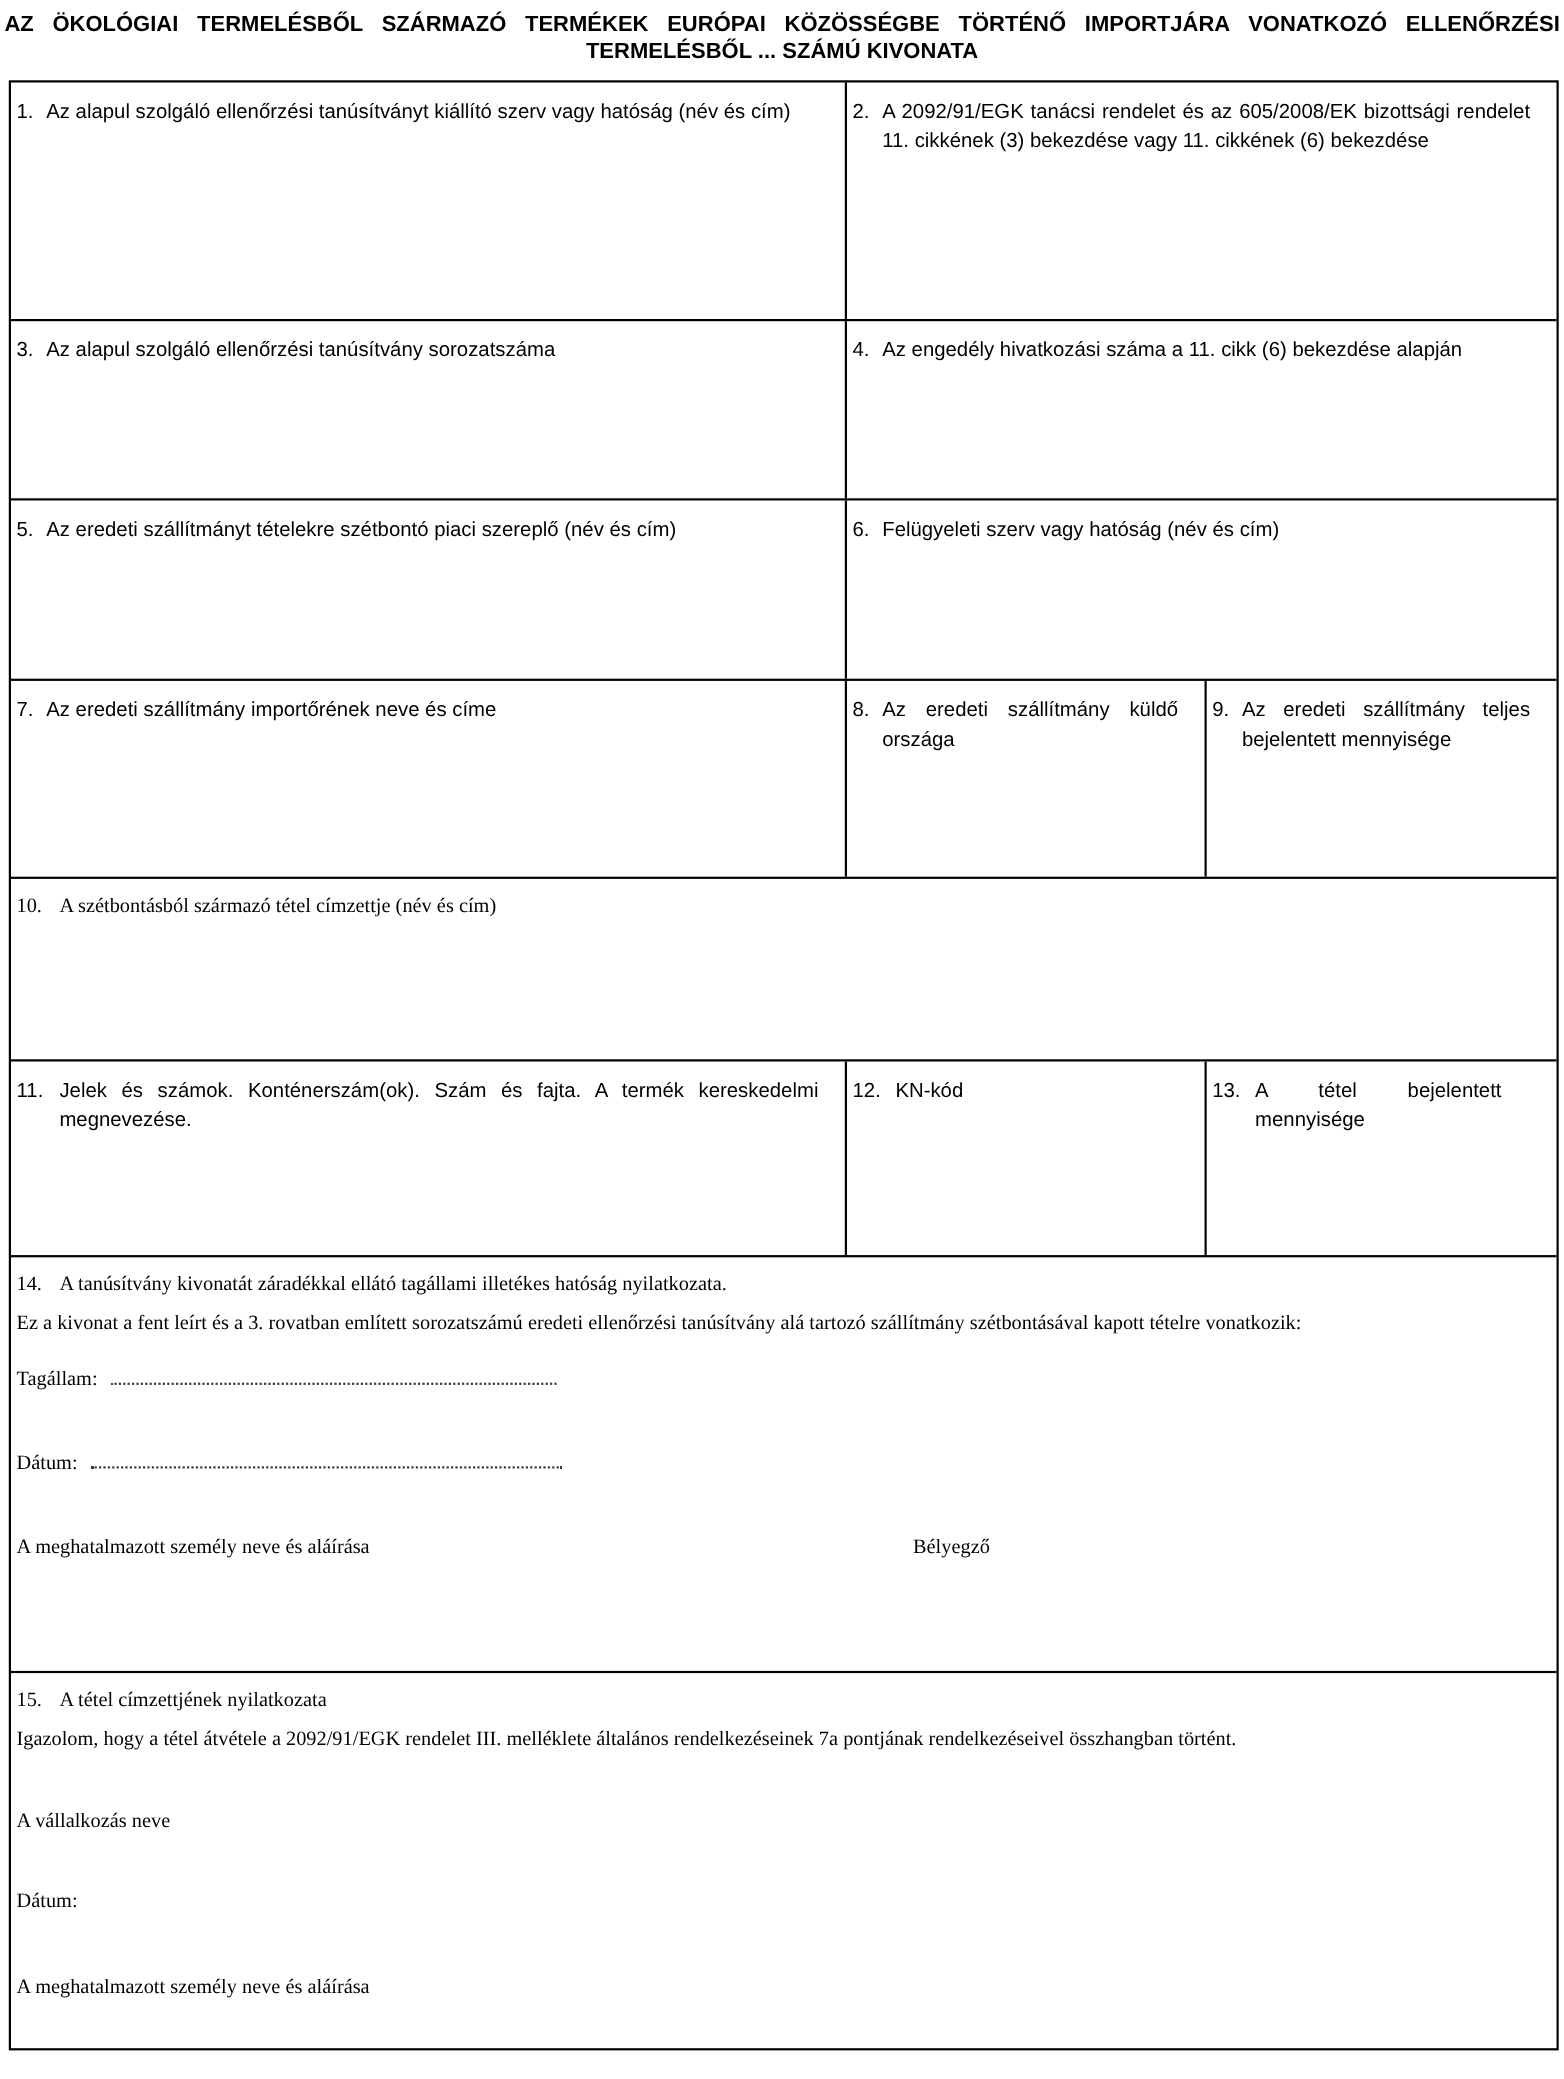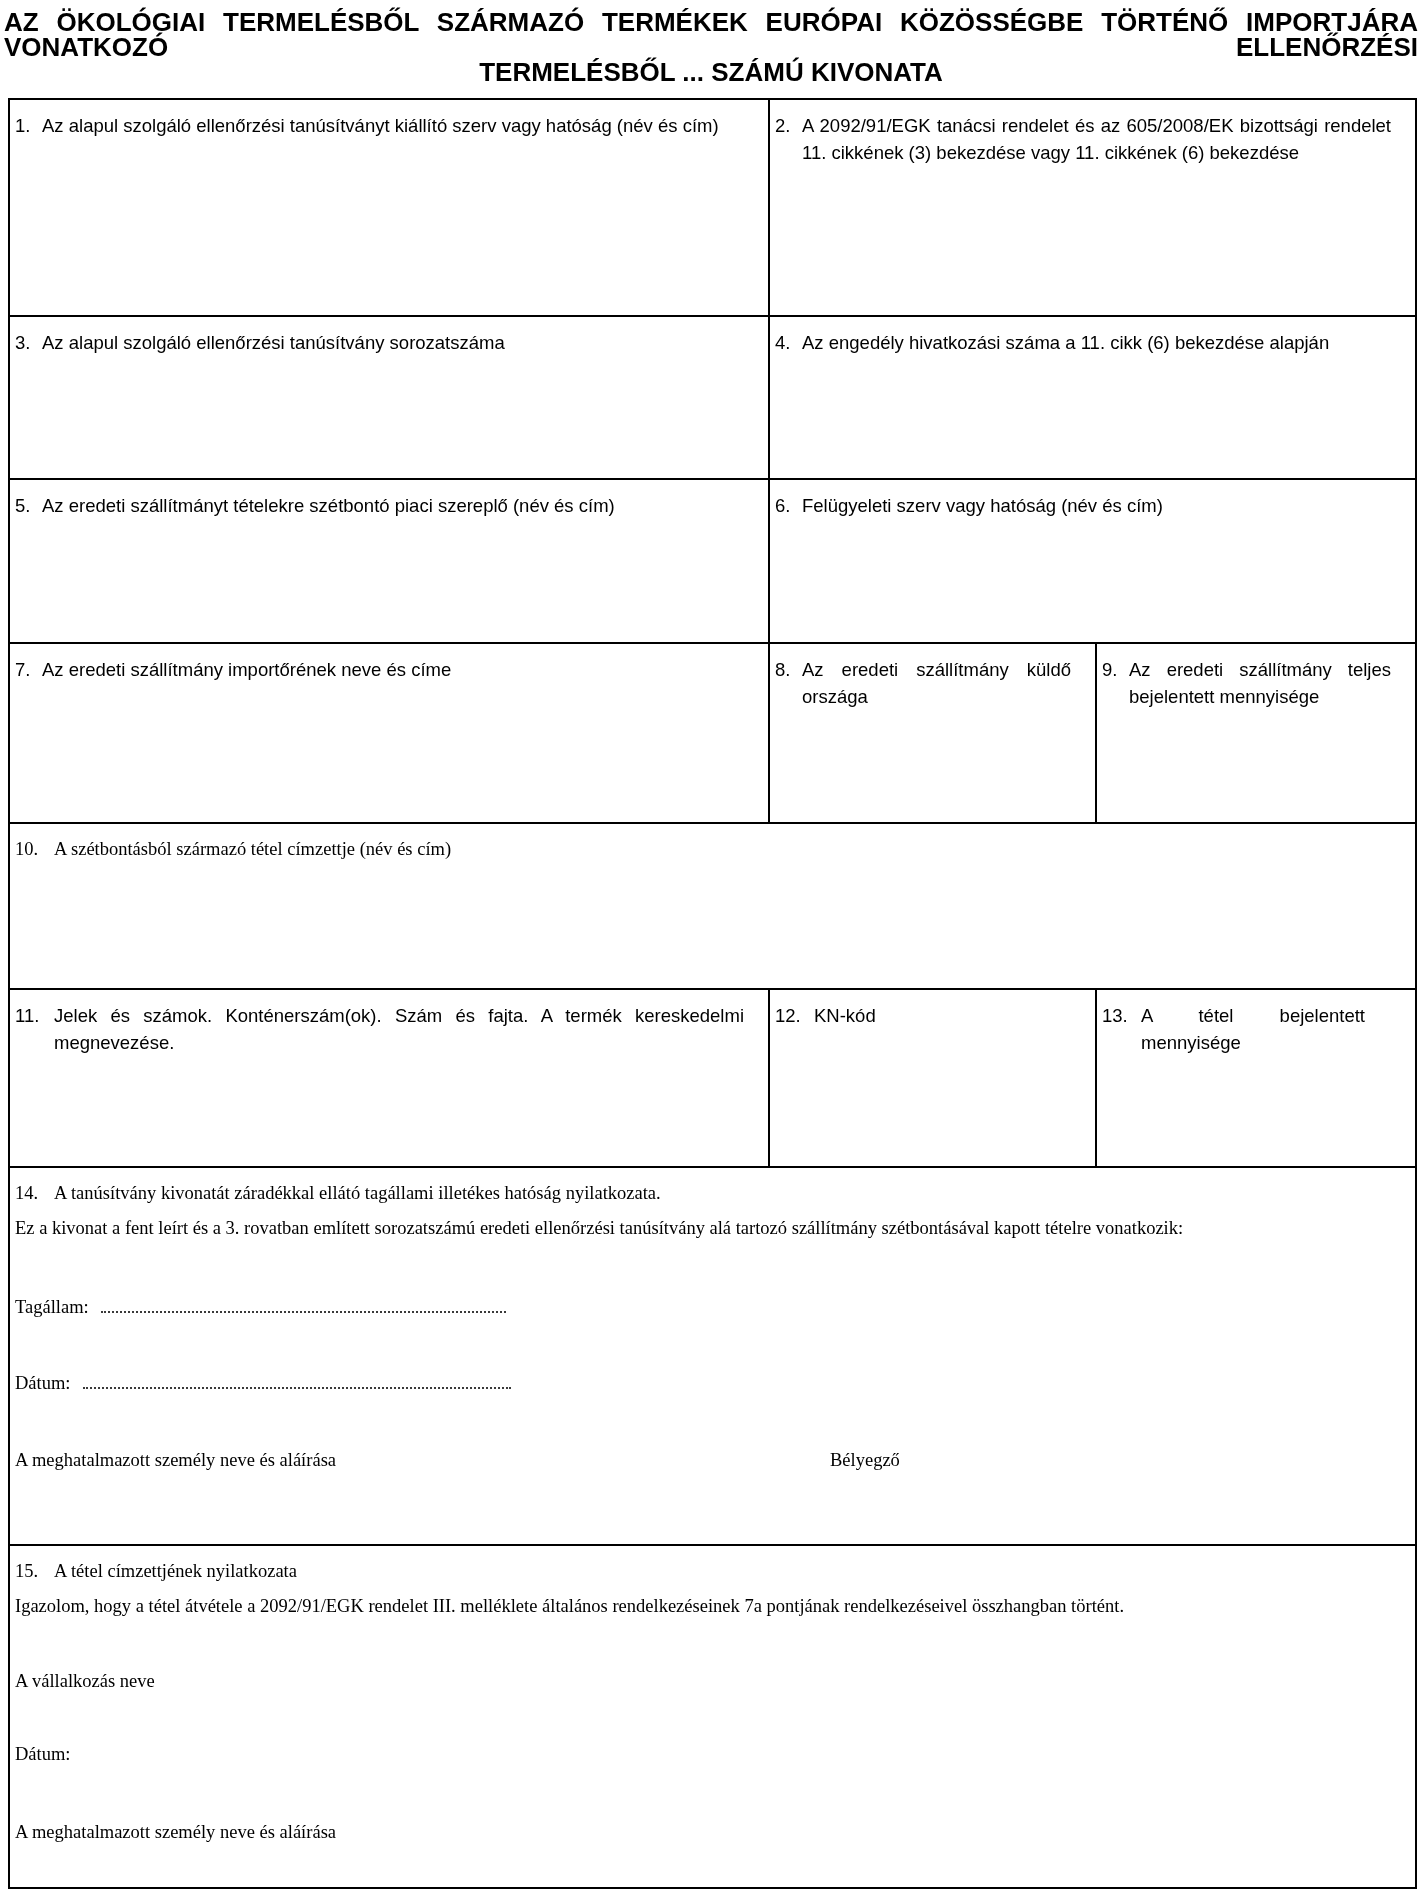--- a/index.html
+++ b/index.html
@@ -4,21 +4,21 @@
 <style>
   * { box-sizing: border-box; }
   html, body { margin: 0; padding: 0; }
   body {
     width: 1422px; height: 1890px;
     background: #ffffff;
     font-family: "Liberation Sans", "DejaVu Sans", sans-serif;
     font-size: 18.5px; line-height: 27px; color: #000;
   }
   
-  .doc-title { margin: 10px 4px 0 4px; font-weight: bold; font-size: 26px; line-height: 25px; }
+  .doc-title { margin: 10px 4px 0 4px; font-weight: bold; font-size: 20px; line-height: 25px; }
   .doc-title .l1 { text-align: justify; text-align-last: justify; }
   .doc-title .l2 { text-align: center; }
 
   
   .grid { margin: 13px 0 0 8px; width: 1409px; border: 2px solid #000; background: #fff; }
   .row { display: flex; width: 100%; }
   .row + .row { border-top: 2px solid #000; }
   .r1 { height: 215px; } .r2 { height: 163px; } .r3 { height: 164px; }
   .r4 { height: 180px; } .r5 { height: 166px; } .r6 { height: 178px; }
   .r7 { height: 378px; } .r8 { height: 343px; }
@@ -37,21 +37,21 @@
   .txt { flex: 1 1 auto; text-align: justify; padding-right: 14px; }
   .c13 .txt { padding-right: 40px; }
 
   
   .sec { padding: 0 10px 0 5px; position: relative; }
   .sec .head-item { margin-top: 12px; align-items: flex-end; }
   .par { margin: 8px 0 0 0; text-align: justify; padding-right: 14px; }
   .par15 { }
 
   .fill-row { display: flex; align-items: baseline; }
-  .fill-ms { margin-top: 52px; }
+  .fill-ms { margin-top: 24px; }
   .fill-dt { margin-top: 49px; }
   .dots { height: 15px; border-bottom: 2px dotted #3a3a3a; margin-left: 12px; }
   .dots-ms { width: 405px; }
   .dots-dt { width: 428px; }
 
   .sig-row14 { margin-top: 50px; position: relative; }
   .stamp { position: absolute; left: 815px; top: 0; }
 
   .company15 { margin-top: 48px; }
   .date15 { margin-top: 46px; }

